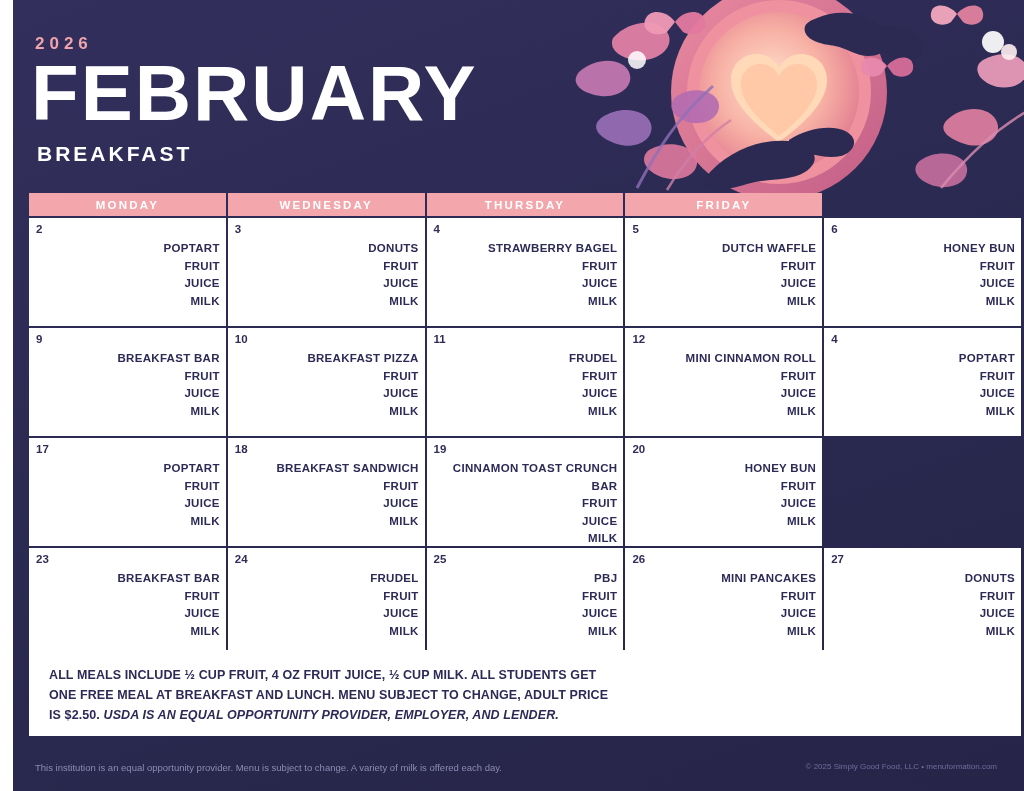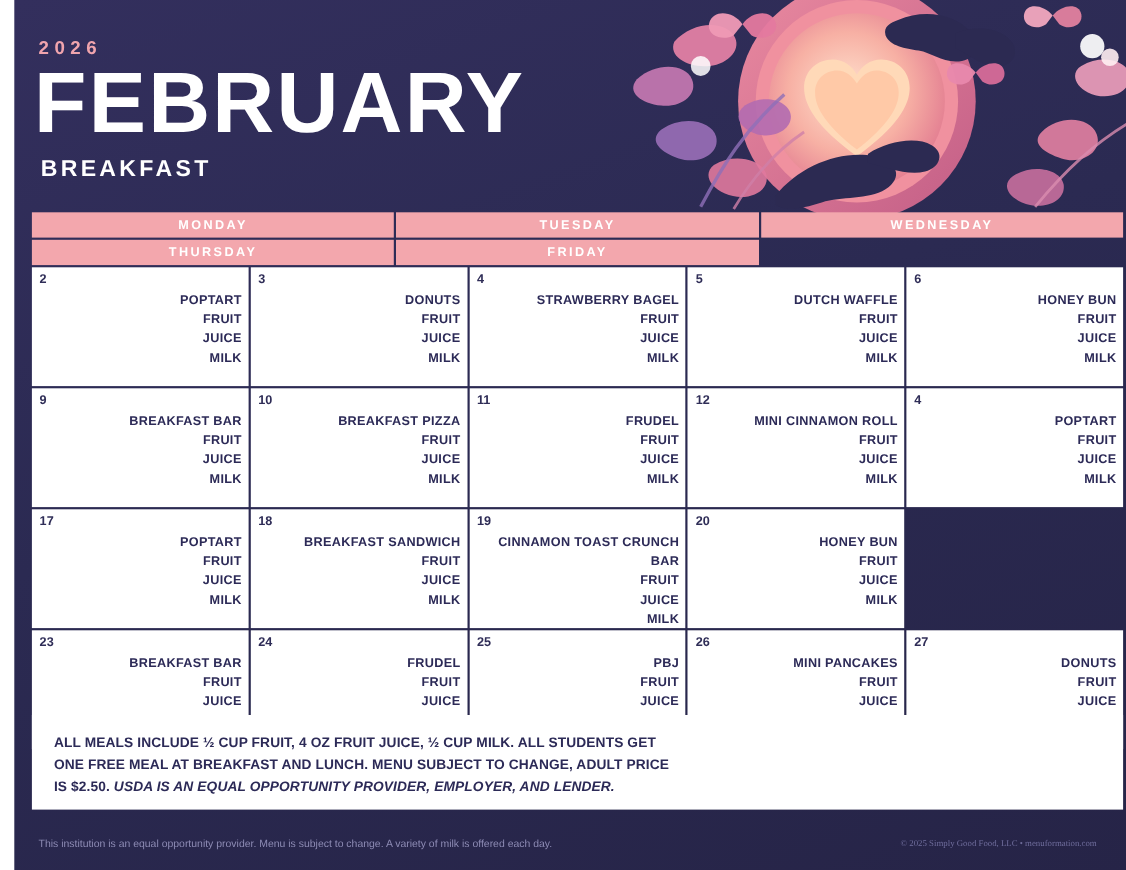--- a/index.html
+++ b/index.html
@@ -58,21 +58,21 @@
   }
 
   
   .calendar {
     position: absolute;
     left: 16px; top: 193px;
     width: 992px;
   }
   .dow-row {
     display: grid;
-    grid-template-columns: repeat(3, 1fr);
+    grid-template-columns: repeat(5, 1fr);
     gap: 2px;
   }
   .dow {
     background: #f3a7ad;
     color: #ffffff;
     text-align: center;
     font-size: 11.5px;
     font-weight: 700;
     letter-spacing: 2.2px;
     padding: 6px 0 5px;
@@ -130,21 +130,20 @@
     position: absolute;
     left: 22px; top: 762px;
     color: #8d8bb4;
     font-size: 9.5px;
   }
   .credit {
     position: absolute;
     right: 40px; top: 762px;
     color: #6f6d9c;
     font-size: 8px;
-    font-family: Liberation Serif, serif;
   }
 </style>
 </head>
 <body>
 
 <div class="page">
 
   <div class="art">
     <svg width="520" height="196" viewBox="0 0 520 196" xmlns="http://www.w3.org/2000/svg" aria-hidden="true">
       <defs>
@@ -211,21 +210,20 @@
 
   <div class="title-block">
     <div class="year">2026</div>
     <div class="month">FEBRUARY</div>
     <div class="meal">BREAKFAST</div>
   </div>
 
   <div class="calendar">
     <div class="dow-row" id="dow-row">
         <div class="dow">MONDAY</div>
-        <div class="dow">TUESDAY</div>
         <div class="dow">WEDNESDAY</div>
         <div class="dow">THURSDAY</div>
         <div class="dow">FRIDAY</div>
       </div>
     <div id="weeks">
         <div class="week">
           <div class="cell">
             <div class="daynum">2</div>
             <div class="items">
               <div class="item">POPTART</div>

